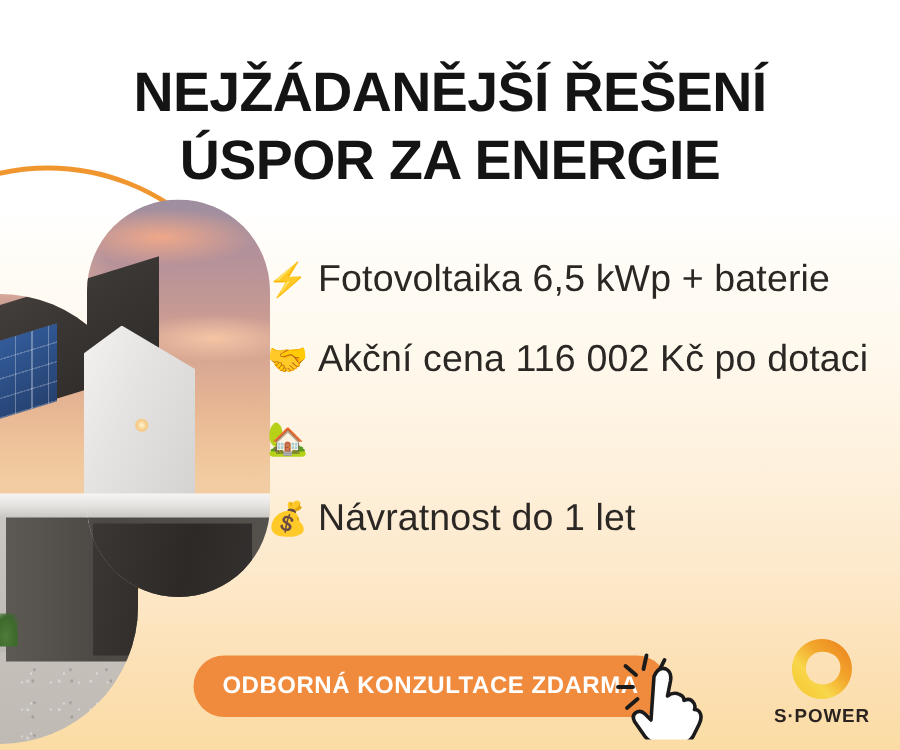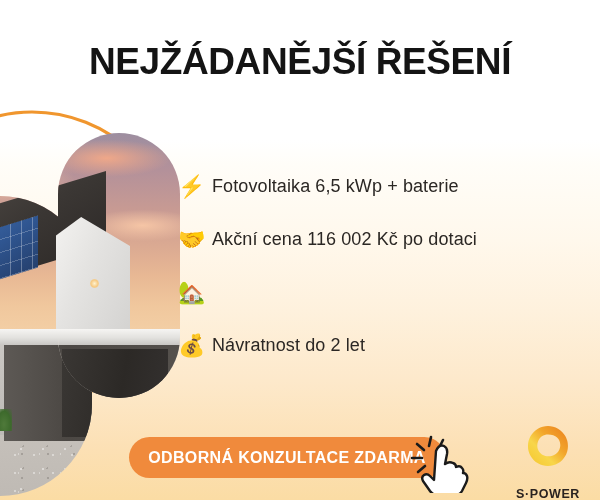--- a/index.html
+++ b/index.html
@@ -174,21 +174,21 @@
     height: 53px;
   }
   .feature-icon {
     width: 34px;
     flex: 0 0 34px;
     font-size: 22px;
     line-height: 1;
     text-align: left;
   }
   .feature-text {
-    font-size: 18px;
+    font-size: 25px;
     color: #2b2724;
     letter-spacing: 0.1px;
     white-space: nowrap;
   }
 
   
   .cta-wrap {
     position: absolute;
     left: 129px;
     top: 437px;
@@ -226,21 +226,21 @@
     left: 509px;
     top: 424px;
     width: 78px;
     height: 66px;
     z-index: 25;
     text-align: center;
   }
   .logo-mark { display: block; margin: 0 auto; }
   .logo-word {
     display: block;
-    margin-top: 19px;
+    margin-top: 2px;
     font-size: 12.5px;
     font-weight: 700;
     color: #2a2320;
     letter-spacing: 0.6px;
   }
 </style>
 </head>
 <body>
 
 <div id="banner">
@@ -281,41 +281,42 @@
       <div class="balcony"></div>
 
       <div class="garage-wall"></div>
       <div class="garage-door"></div>
 
     </div>
   </div>
 
   <h1 class="headline">
     <span class="l1">NEJŽÁDANĚJŠÍ ŘEŠENÍ</span>
+    <span class="l2">ÚSPOR ZA ENERGIE</span>
   </h1>
 
   <div class="features">
 
     <div class="feature-row">
       <span class="feature-icon">⚡</span>
       <span class="feature-text">Fotovoltaika 6,5 kWp + baterie</span>
     </div>
 
     <div class="feature-row">
       <span class="feature-icon">🤝</span>
       <span class="feature-text">Akční cena 116 002 Kč po dotaci</span>
     </div>
 
     <div class="feature-row">
       <span class="feature-icon">🏡</span>
     </div>
 
     <div class="feature-row">
       <span class="feature-icon">💰</span>
-      <span class="feature-text">Návratnost do 2 let</span>
+      <span class="feature-text">Návratnost do 1 let</span>
     </div>
 
   </div>
 
   <div class="cta-wrap">
     <button class="cta-button">ODBORNÁ KONZULTACE ZDARMA</button>
     <svg class="cursor-hand" viewBox="0 0 66 62" aria-hidden="true">
       <g stroke="#1b1b1b" stroke-width="2.6" stroke-linecap="round">
         <line x1="22" y1="6" x2="20" y2="15"></line>
         <line x1="8" y1="13" x2="15" y2="19"></line>

